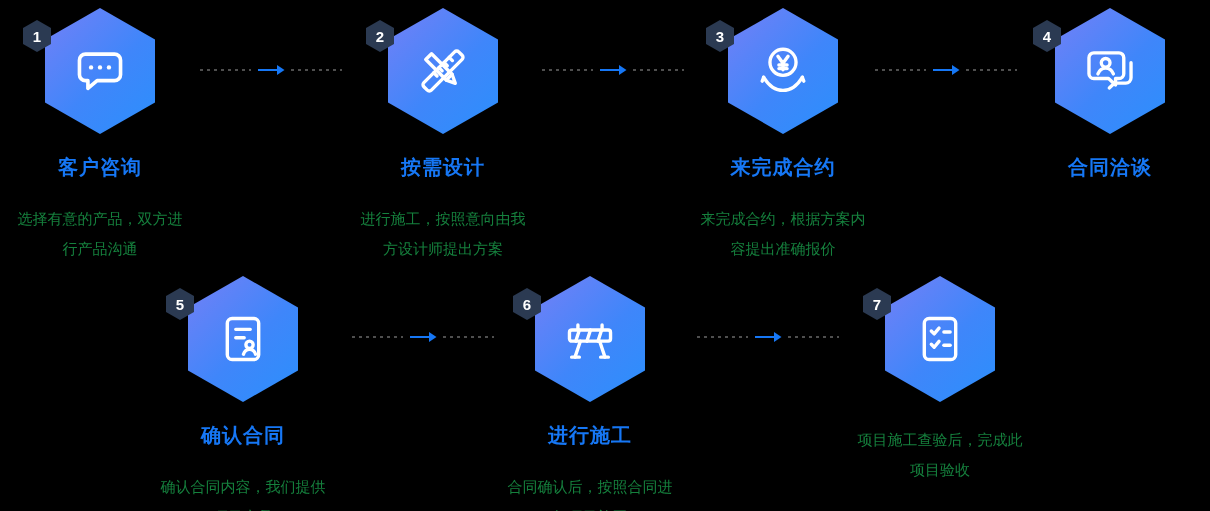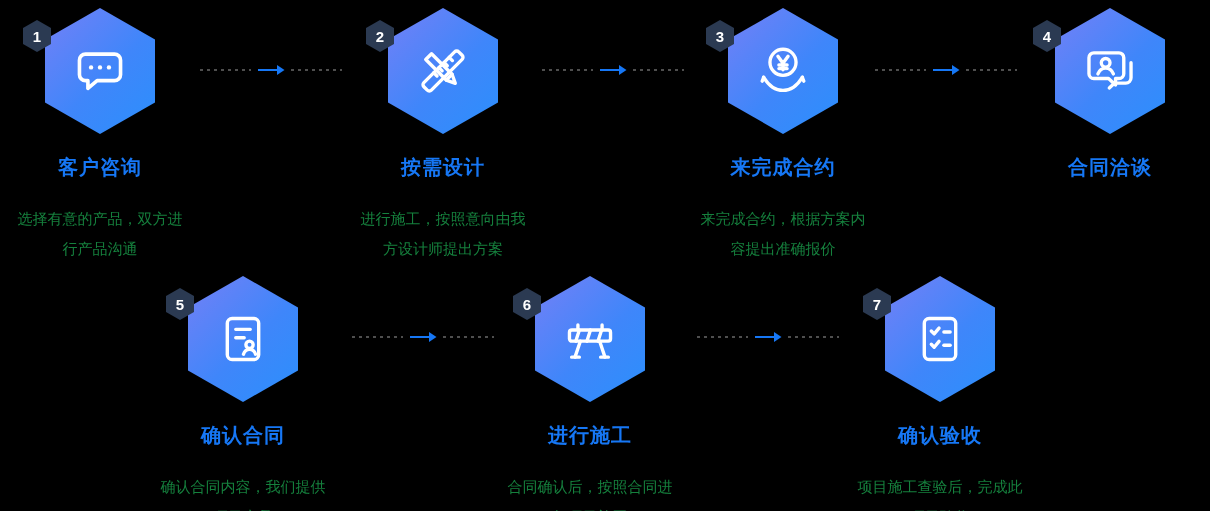--- a/index.html
+++ b/index.html
@@ -148,21 +148,20 @@
   </div>
   <div class="hex">
     <svg class="icon" width="58" height="58" viewBox="0 0 24 24" fill="none" stroke="#fff" stroke-width="1.4" stroke-linecap="round" stroke-linejoin="round">
       <rect x="5.5" y="3.5" width="13" height="17" rx="2"></rect>
       <path d="M8.4 8.7l1.2 1.2 2-2.4"></path>
       <path d="M13.6 9.1h2.6"></path>
       <path d="M8.4 14.2l1.2 1.2 2-2.4"></path>
       <path d="M13.6 14.6h2.6"></path>
     </svg>
   </div>
-  <div class="title">确认验收</div>
   <div class="desc">项目施工查验后，完成此项目验收</div>
 </div>
 
 <div class="connector" style="left:200px;top:63px;">
   <div class="dash"></div>
   <svg class="arrow" width="28" height="12" viewBox="0 0 28 12">
     <line x1="1" y1="6" x2="20" y2="6" stroke="#1677f5" stroke-width="2"></line>
     <path d="M20 1l7.5 5-7.5 5z" fill="#1677f5"></path>
   </svg>
   <div class="dash"></div>

